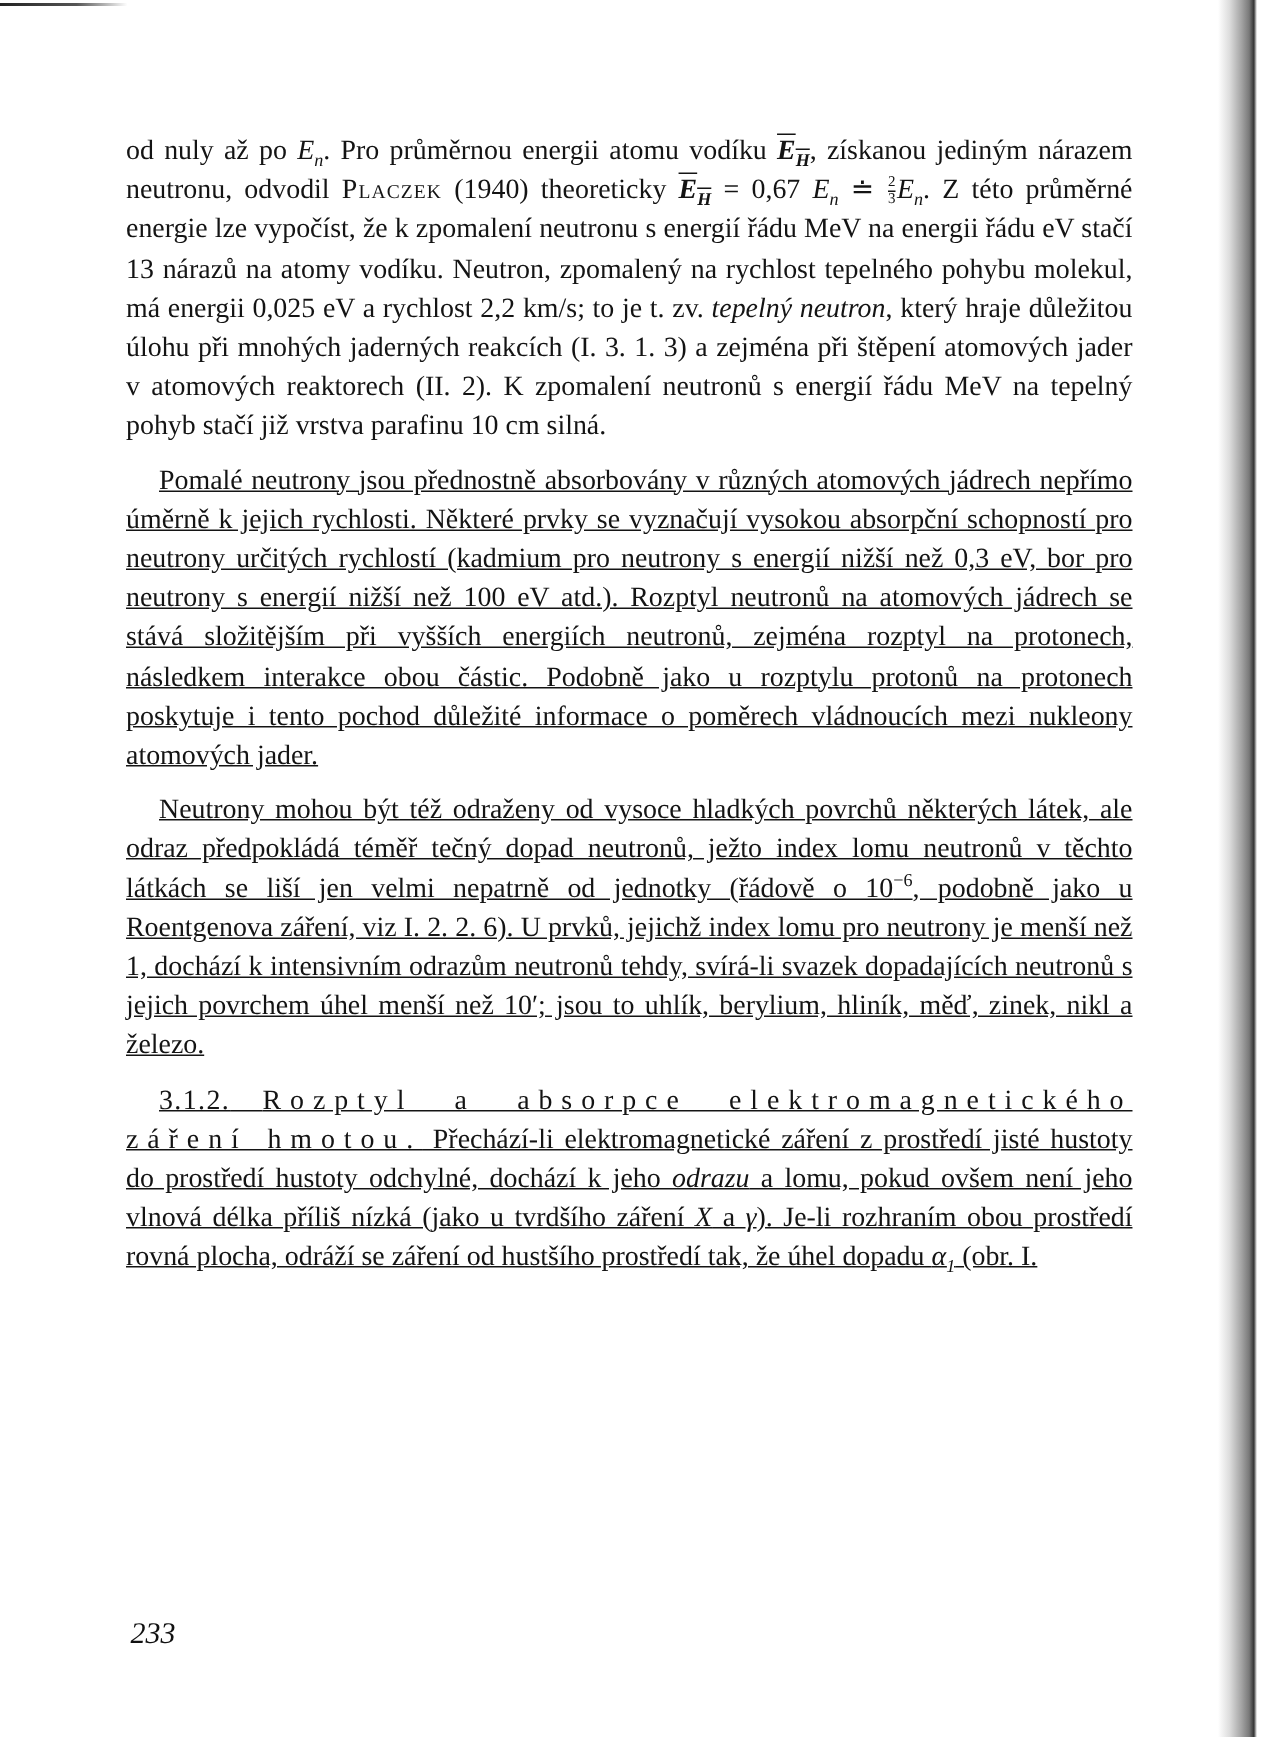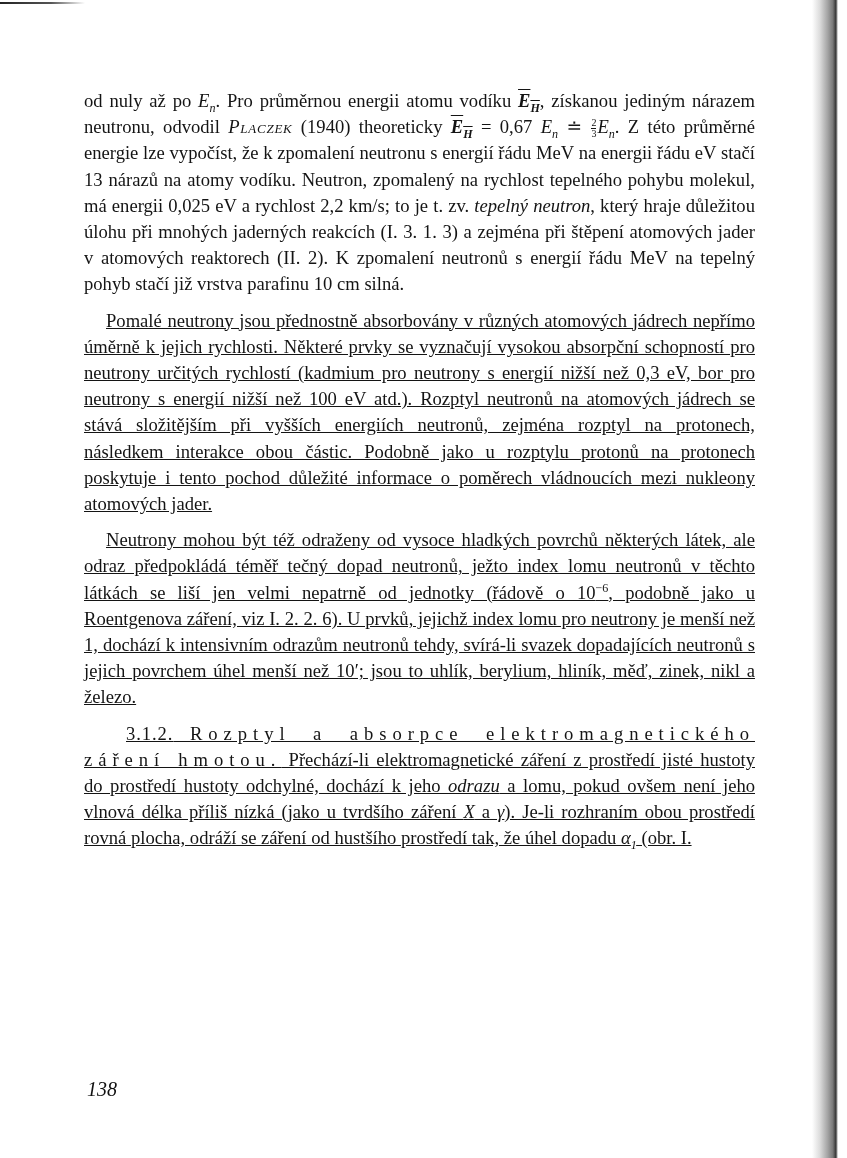--- a/index.html
+++ b/index.html
@@ -19,23 +19,23 @@
     .page {
       position: absolute; left: 84px; top: 88px; width: 671px;
       font-family: "Liberation Serif", serif; font-size: 18.6px; line-height: 26.2px;
       text-align: justify; hyphens: manual;
     }
     .para { margin: 0; text-indent: 0; }
     .para.indent { text-indent: 22px; }
     .para + .para { margin-top: 10px; text-decoration: underline; }
     .section { margin-top: 36px; text-indent: 22px; }
     .section .head { letter-spacing: 0.32em; }
-    .section .num { letter-spacing: 0.05em; margin-left: 20px; }
+    .section .num { letter-spacing: 0.05em; }
     i { font-style: italic; }
-    .sc { font-variant: small-caps; letter-spacing: 0.04em; font-style: italic; }
+    .sc { font-variant: small-caps; letter-spacing: 0.04em; }
     sub, sup { font-size: 65%; line-height: 0; }
     .overbar { text-decoration: overline; font-weight: bold; }
     .page-number {
       position: absolute; left: 87px; top: 1078px; font-family: "Liberation Serif", serif;
       font-style: italic; font-size: 20px; color: #111;
     }
     .frac { display: inline-block; vertical-align: middle; text-align: center; font-size: 10px; line-height: 10px; margin: 0 1px; }
     .frac span { display: block; }
     .frac .n { border-bottom: 1px solid #141414; }
   </style>
@@ -50,13 +50,13 @@
   <p class="para"><span>od nuly až po </span><i><span>E</span><sub>n</sub></i><span>. Pro průměrnou energii atomu vodíku </span><i class="overbar"><span>E</span><sub>H</sub></i><span>, získanou jediným nárazem neutronu, odvodil </span><span class="sc">Placzek</span><span> (1940) theoreticky </span><i class="overbar"><span>E</span><sub>H</sub></i><span> = 0,67 </span><i><span>E</span><sub>n</sub></i><span> ≐ </span><span class="frac"><span class="n">2</span><span class="d">3</span></span><i><span>E</span><sub>n</sub></i><span>.  Z této průměrné energie lze vypočíst, že k zpomalení neutronu s energií řádu MeV na energii řádu eV stačí 13 nárazů na atomy vodíku. Neutron, zpomalený na rychlost tepelného pohybu molekul, má energii 0,025 eV a rychlost 2,2 km/s; to je t. zv. </span><i>tepelný neutron</i><span>, který hraje důležitou úlohu při mnohých jaderných reakcích (I. 3. 1. 3) a zejména při štěpení atomových jader v atomových reaktorech (II. 2). K zpomalení neutronů s energií řádu MeV na tepelný pohyb stačí již vrstva parafinu 10 cm silná.</span></p>
 
   <p class="para indent">Pomalé neutrony jsou přednostně absorbovány v různých atomových jádrech nepřímo úměrně k jejich rychlosti. Některé prvky se vyznačují vysokou absorpční schopností pro neutrony určitých rychlostí (kadmium pro neutrony s energií nižší než 0,3 eV, bor pro neutrony s energií nižší než 100 eV atd.). Rozptyl neutronů na atomových jádrech se stává složitějším při vyšších energiích neutronů, zejména rozptyl na protonech, následkem interakce obou částic. Podobně jako u rozptylu protonů na protonech poskytuje i tento pochod důležité informace o poměrech vládnoucích mezi nukleony atomových jader.</p>
 
   <p class="para indent"><span>Neutrony mohou být též odraženy od vysoce hladkých povrchů některých látek, ale odraz předpokládá téměř tečný dopad neutronů, ježto index lomu neutronů v těchto látkách se liší jen velmi nepatrně od jednotky (řádově o 10</span><sup>−6</sup><span>, podobně jako u Roentgenova záření, viz I. 2. 2. 6). U prvků, jejichž index lomu pro neutrony je menší než 1, dochází k intensivním odrazům neutronů tehdy, svírá-li svazek dopadajících neutronů s jejich povrchem úhel menší než 10′; jsou to uhlík, berylium, hliník, měď, zinek, nikl a železo.</span></p>
 
   <p class="para section"><span class="num">3.1.2.</span> <span class="head">Rozptyl a absorpce elektromagnetického záření hmotou.</span><span> Přechází-li elektromagnetické záření z prostředí jisté hustoty do prostředí hustoty odchylné, dochází k jeho </span><i>odrazu</i><span> a lomu, pokud ovšem není jeho vlnová délka příliš nízká (jako u tvrdšího záření </span><i>X</i><span> a </span><i>γ</i><span>). Je-li rozhraním obou prostředí rovná plocha, odráží se záření od hustšího prostředí tak, že úhel dopadu </span><i><span>α</span><sub>1</sub></i><span> (obr. I.</span></p>
 
 </div>
 
-<div class="page-number">138</div>
+<div class="page-number">233</div>
 
 </body></html>

